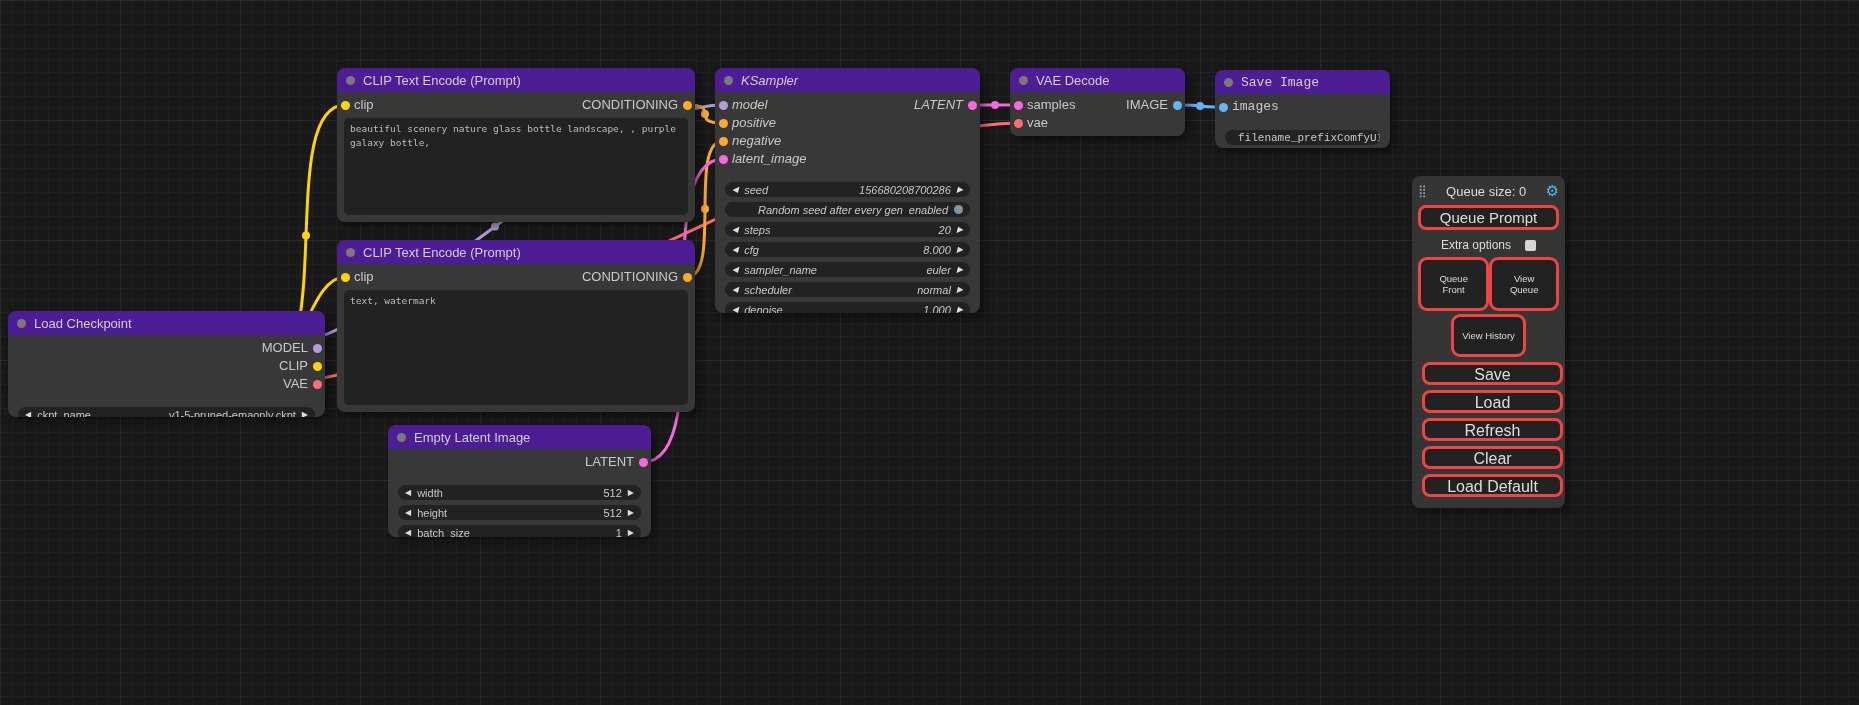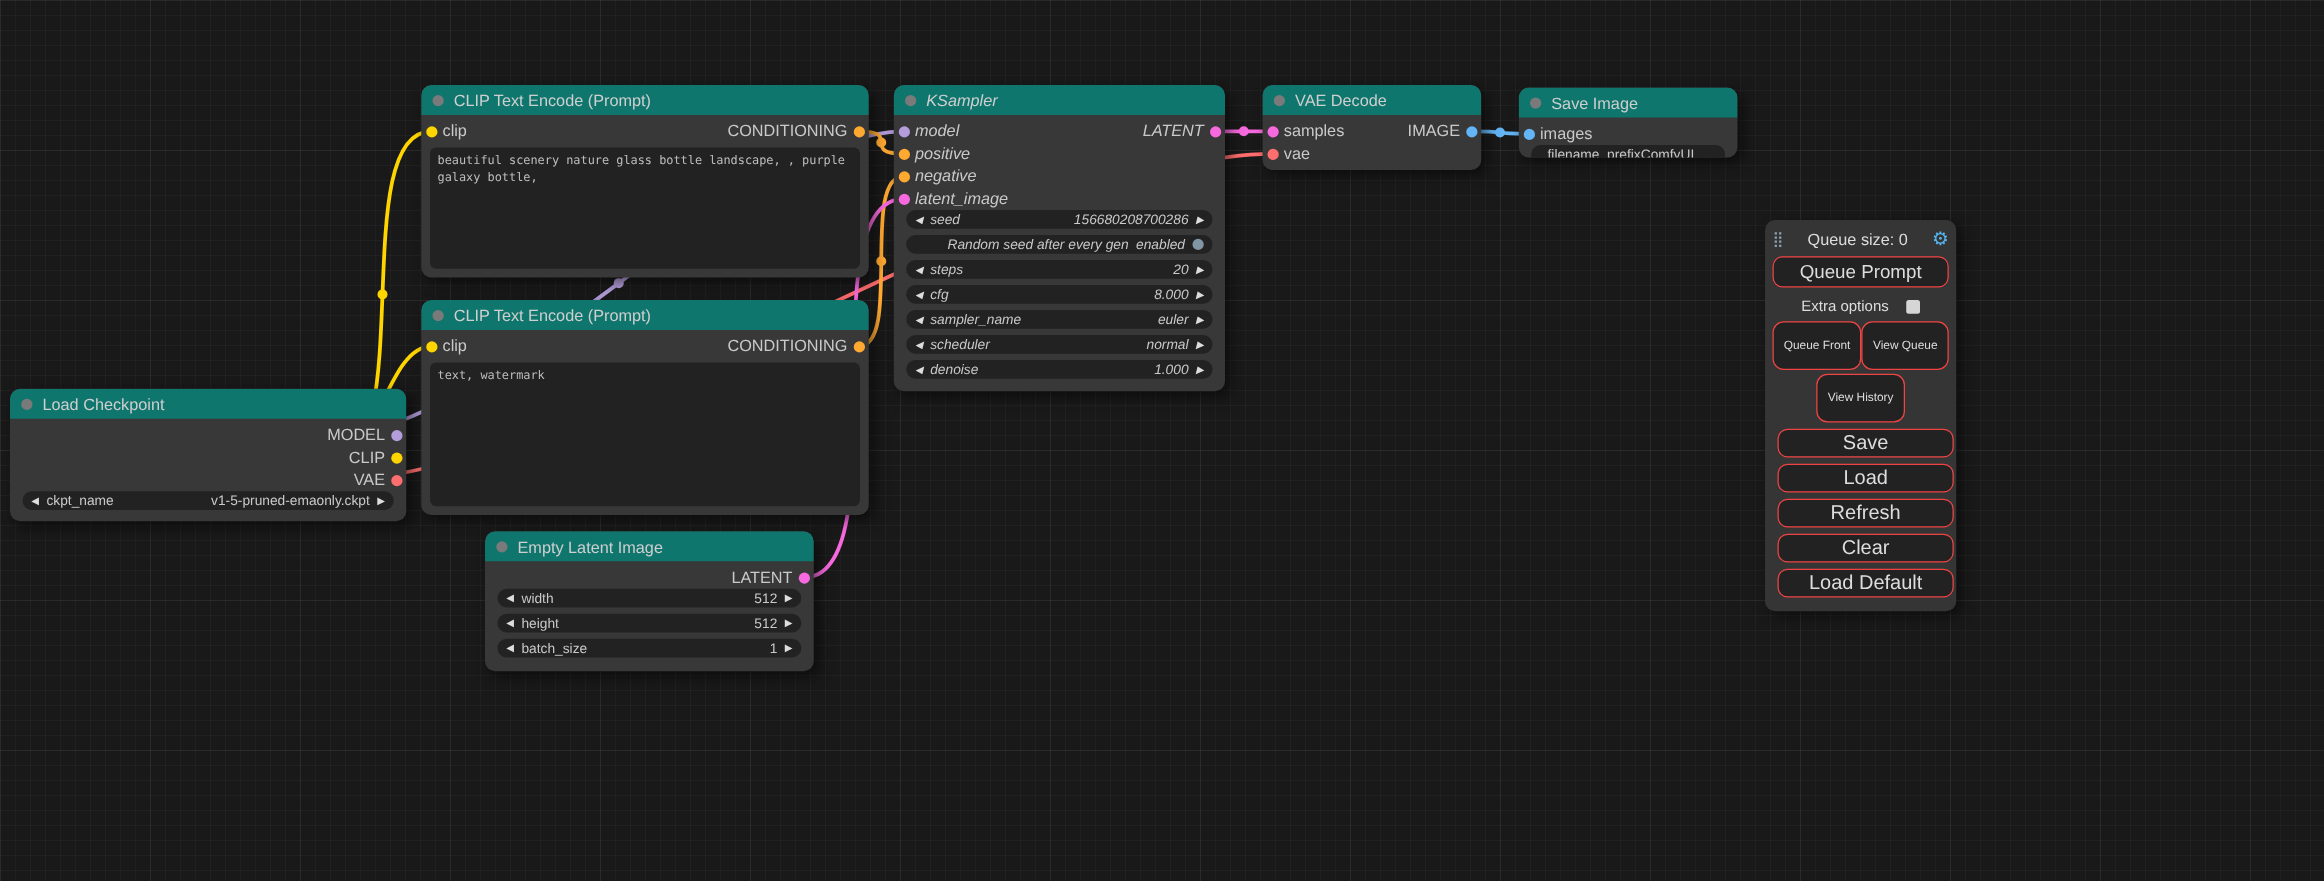--- a/index.html
+++ b/index.html
@@ -19,40 +19,40 @@
   #wires{position:absolute;inset:0;z-index:1;}
 
   
   .node{
     position:absolute;z-index:2;box-sizing:border-box;
     background:#383838;border-radius:8px;
     box-shadow:4px 4px 10px rgba(0,0,0,.5);
     display:flex;flex-direction:column;overflow:hidden;
   }
   .node-title{
-    height:24px;flex:none;background:#0f766e;border-radius:8px 8px 0 0;
+    height:24px;flex:none;background:#4c1d95;border-radius:8px 8px 0 0;
     display:flex;align-items:center;padding:0 9px;
   }
   .title-dot{width:9px;height:9px;border-radius:50%;background:#7a7a7a;margin-right:8px;flex:none;}
   .title-text{font-size:13px;color:#cfcfcf;white-space:nowrap;}
   .slots{margin-top:4px;flex:none;}
   .slot-row{height:18px;position:relative;}
   .dot{width:9px;height:9px;border-radius:50%;position:absolute;top:4.5px;}
   .dot.in{left:3.5px;}
   .dot.out{right:3.5px;}
   .slot-label{position:absolute;font-size:13px;color:#c9c9c9;line-height:18px;white-space:nowrap;}
   .in-label{left:17px;}
   .out-label{right:17px;}
   .node-text{
     flex:1;margin:4px 7px 7px;background:#222;border-radius:5px;
     padding:4px 6px;color:#bdbdbd;overflow:hidden;
     font-family:"DejaVu Sans Mono",monospace;font-size:9.5px;line-height:1.5;
     white-space:pre-wrap;word-break:break-word;
   }
-  .widgets{margin-top:0;flex:none;}
+  .widgets{margin-top:14px;flex:none;}
   .widget{
     height:15px;margin:0 10px 5px;background:#222;border-radius:8px;
     display:flex;align-items:center;padding:0 7px;
     font-size:11px;color:#c9c9c9;white-space:nowrap;overflow:hidden;
   }
   .warrow{font-size:8px;color:#ddd;line-height:15px;}
   .wlabel{margin-left:6px;}
   .widget.toggle .wlabel{margin-left:2px;padding-left:24px;}
   .wspacer{flex:1;}
   .wvalue{margin-right:6px;}
@@ -63,21 +63,21 @@
   .menu{
     position:absolute;left:1412px;top:176px;width:153px;z-index:3;
     background:#353535;border-radius:8px;box-shadow:4px 4px 10px rgba(0,0,0,.45);
     padding:5px 6px 6px;box-sizing:border-box;color:#ddd;
   }
   .menu-header{display:flex;align-items:center;height:20px;}
   .drag-handle{color:#8fa0b0;font-size:12px;cursor:move;flex:none;}
   .queue-size{flex:1;text-align:center;font-size:13px;color:#ddd;}
   .gear-icon{color:#55b6f1;font-size:15px;cursor:pointer;flex:none;}
   .menu button{
-    display:block;background:#222;border:1px solid #ef4444;color:#ddd;
+    display:block;background:#222;border:3px solid #ef4444;color:#ddd;
     border-radius:8px;font-family:inherit;cursor:pointer;box-sizing:border-box;
   }
   .qp{width:100%;height:25px;font-size:15px;margin:4px 0 6px;}
   .extra{display:flex;justify-content:center;align-items:center;gap:14px;font-size:12px;height:18px;}
   .checkbox{width:11px;height:11px;background:#d6d6d6;border-radius:2px;display:inline-block;}
   .row2{display:flex;justify-content:space-between;margin:3px 0;}
   .row2 button{font-size:9.5px;padding:13px 8px;border-radius:9px;}
   .row2.center{justify-content:center;}
   .big button{width:100%;height:23px;font-size:16px;margin:5px 4px;}
 </style>
@@ -313,21 +313,21 @@
           <span class="slot-label in-label">samples</span>
           <span class="slot-label out-label">IMAGE</span>
           <span class="dot out" style="background: rgb(100, 181, 246);"></span>
         </div>
         <div class="slot-row">
           <span class="dot in" style="background: rgb(255, 110, 110);"></span>
           <span class="slot-label in-label">vae</span>
         </div>
       </div>
     </div>
-    <div class="node" style="left: 1215px; top: 70px; width: 175px; height: 56px;">
+    <div class="node" style="left: 1215px; top: 70px; width: 175px; height: 78px; font-family: Liberation Mono, monospace;">
       <div class="node-title">
         <span class="title-dot"></span>
         <span class="title-text">Save Image</span>
       </div>
       <div class="slots">
         <div class="slot-row">
           <span class="dot in" style="background: rgb(100, 181, 246);"></span>
           <span class="slot-label in-label">images</span>
         </div>
       </div>

